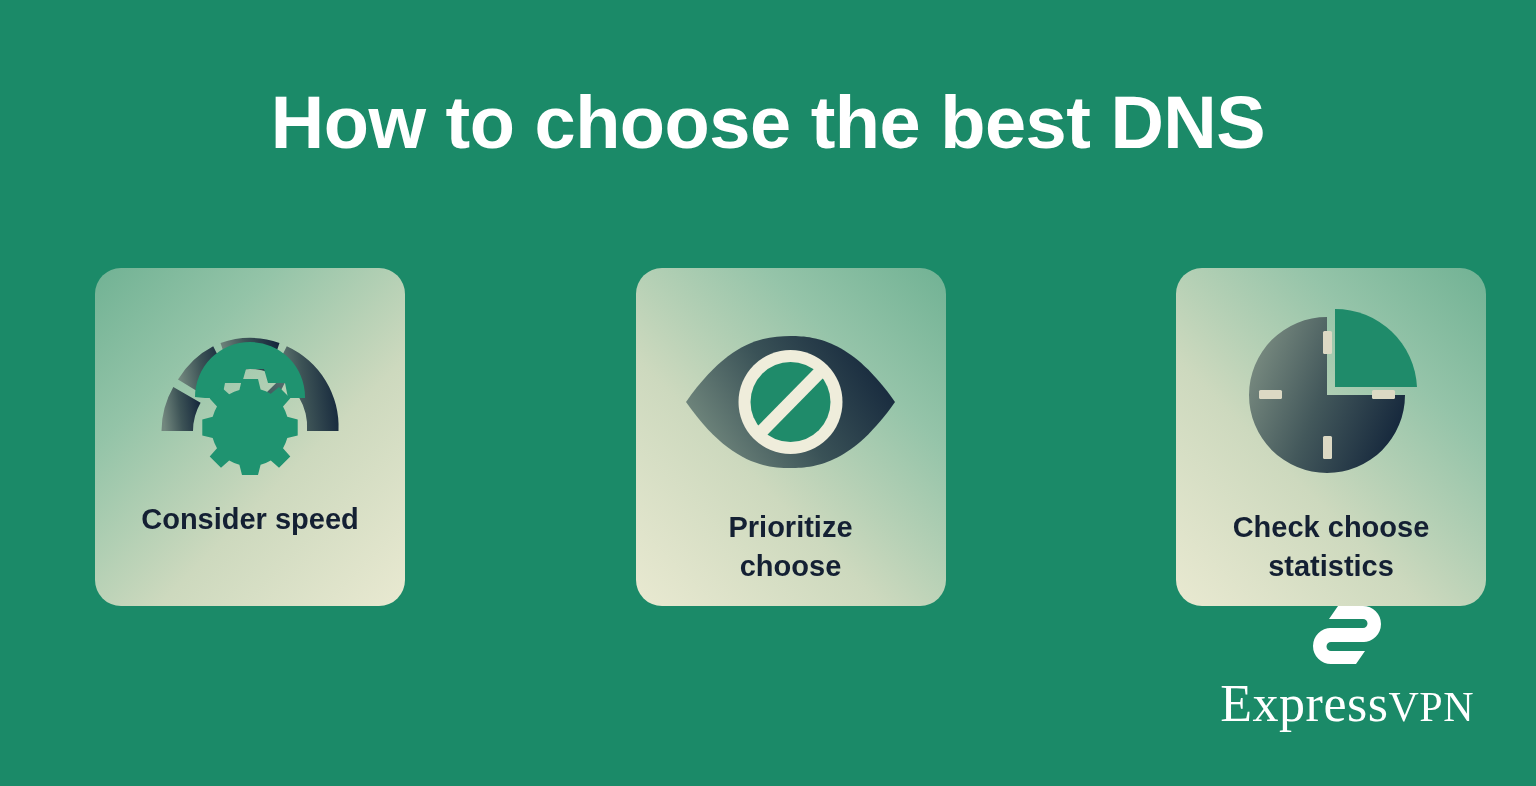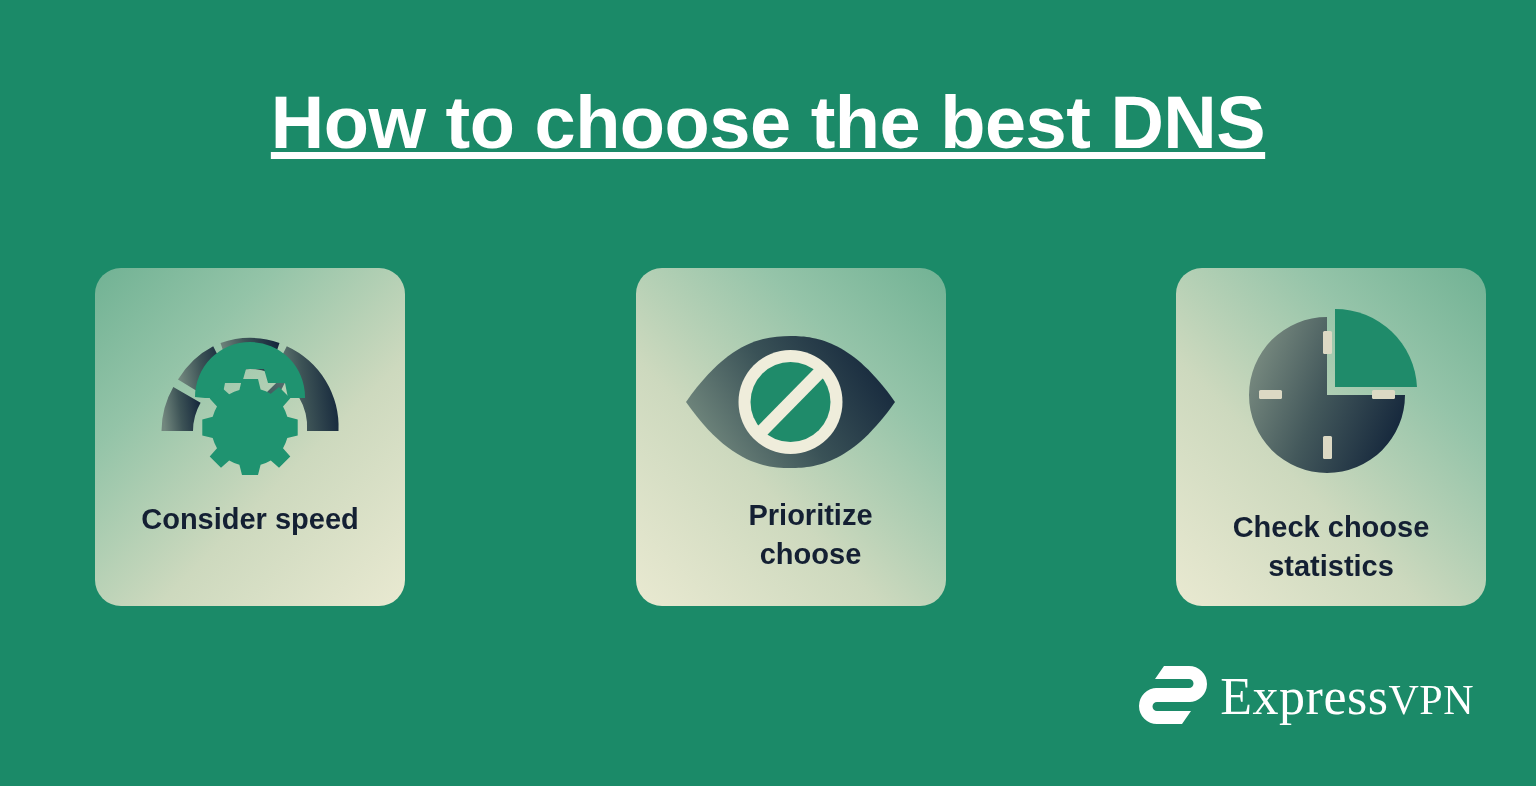--- a/index.html
+++ b/index.html
@@ -18,21 +18,20 @@
   
   .title {
     position:absolute;
     top:86px; left:0; width:1536px;
     text-align:center;
     color:#ffffff;
     font-size:74px;
     font-weight:bold;
     letter-spacing:-0.5px;
     line-height:1;
-    text-decoration:underline;
   }
 
   
   .cards {
     position:absolute;
     top:268px; left:50px;
     width:1436px; height:338px;
     display:flex;
     justify-content:space-between;
   }
@@ -62,31 +61,32 @@
     line-height:1.33;
     padding:0 14px;
   }
 
   
   .c1 .icon-wrap { top:42px;  height:170px; }
   .c1 .label     { top:232px; }
   .c2 .icon-wrap { top:38px;  height:180px; }
   .c2 .label     { top:258px; }
   .c3 .icon-wrap { top:54px;  height:160px; }
-  .c3 .label     { top:228px;margin-left:20px; }
+  .c3 .label     { top:240px; }
   .c4 .icon-wrap { top:30px;  height:190px; }
   .c4 .label     { top:240px; }
 
   
   .logo {
     position:absolute;
     right:62px; bottom:56px;
     display:flex;
     align-items:center;
     gap:8px;
+    flex-direction:column;
   }
   .logo-wordmark {
     color:#ffffff;
     font-family:"Liberation Serif", serif;
     font-size:52px;
     line-height:1;
     letter-spacing:0.5px;
     white-space:nowrap;
   }
   .logo-wordmark .smallcaps { font-size:42px; }

